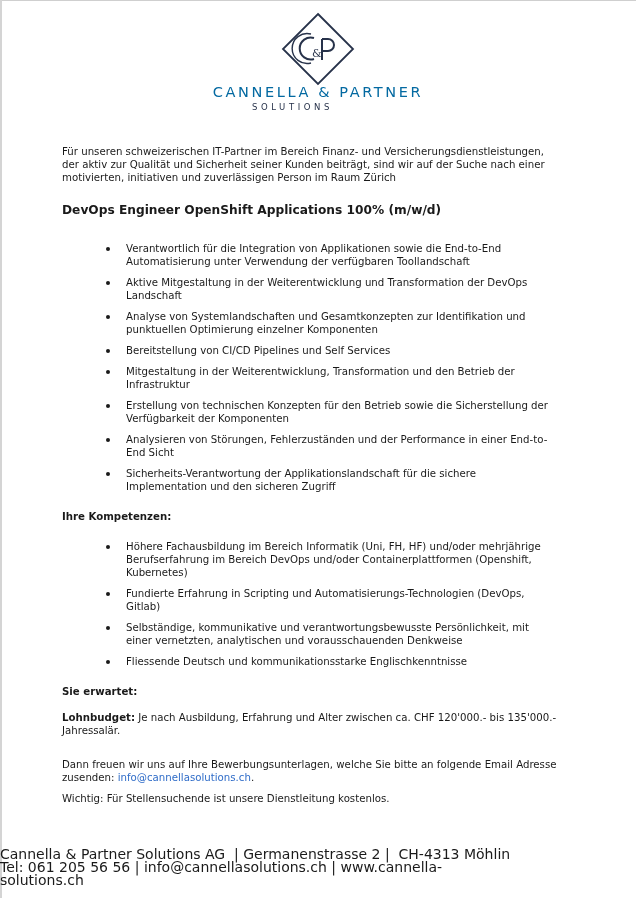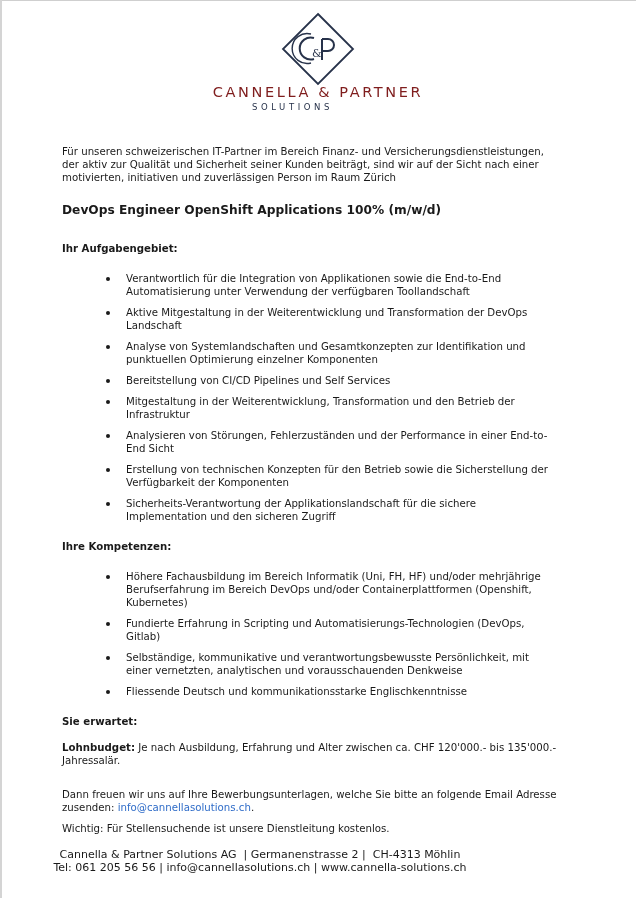--- a/index.html
+++ b/index.html
@@ -9,43 +9,43 @@
     font-family: "DejaVu Sans", sans-serif;
     color: #1a1a1a;
     position: relative;
   }
   .frame-top { position: absolute; left: 0; top: 0; width: 636px; height: 1px; background: #cfcfcf; }
   .frame-left { position: absolute; left: 0; top: 0; width: 2px; height: 898px; background: #d4d4d4; }
   .logo { position: absolute; left: 0; top: 12px; width: 636px; text-align: center; }
   .logo svg { display: block; margin: 0 auto; }
   .brand-name {
     position: absolute; left: 0; top: 84px; width: 636px; text-align: center;
-    font-size: 14.5px; letter-spacing: 2.6px; color: #7f1d1d;
+    font-size: 14.5px; letter-spacing: 2.6px; color: #0369a1;
   }
   .brand-sub {
     position: absolute; left: 0; top: 102px; width: 585px; text-align: center;
     font-size: 8.5px; letter-spacing: 3.6px; color: #27324a;
   }
   .content { position: absolute; left: 62px; top: 145px; width: 500px; font-size: 10.2px; line-height: 13px; }
   .content p { margin: 0; }
   .intro { margin-bottom: 19px !important; }
   .job-title { font-weight: bold; font-size: 12.2px; margin-bottom: 24px !important; line-height: 15px; }
   .section-head { font-weight: bold; font-size: 10.2px; }
   ul.bullets { list-style: none; margin: 17px 0 17px 0; padding: 0 0 0 56px; }
   ul.bullets li { position: relative; padding-left: 0; margin: 8px; }
   ul.bullets li .dot {
     position: absolute; left: -20px; top: 5px; width: 4px; height: 4px; border-radius: 50%; background: #1a1a1a;
   }
   .gap-13 { height: 13px; }
   .gap-8 { height: 8px; }
   .email-link { color: #2f6cc8; }
   b { font-weight: bold; }
   .footer {
-    position: absolute; left: 0; top: 848px; width: 520px; text-align: center;
-    font-size: 11px; line-height: 13px; color: #1a1a1a;
+    position: absolute; left: 0; top: 848px; width: 520px; text-align: left;
+    font-size: 14px; line-height: 13px; color: #1a1a1a;
   }
 </style>
 </head>
 <body>
 
 <div class="frame-top"></div>
 <div class="frame-left"></div>
 
 <div class="logo">
   <svg width="74" height="74" viewBox="0 0 74 74">
@@ -53,33 +53,32 @@
     <path d="M33,26 A11,11 0 1 0 33,47" fill="none" stroke="#27324a" stroke-width="2"></path>
     <path d="M30,22 A15,15 0 1 0 30,51" fill="none" stroke="#27324a" stroke-width="1.4"></path>
     <path d="M41,27 L41,48 M41,27 L47,27 A6,6 0 0 1 47,39 L41,39" fill="none" stroke="#27324a" stroke-width="2"></path>
     <text x="36" y="45" font-size="11" font-family="DejaVu Serif, serif" fill="#27324a" text-anchor="middle">&amp;</text>
   </svg>
 </div>
 <div class="brand-name">CANNELLA &amp; PARTNER</div>
 <div class="brand-sub">SOLUTIONS</div>
 
 <div class="content">
-  <p class="intro">Für unseren schweizerischen IT-Partner im Bereich Finanz- und Versicherungsdienstleistungen, der aktiv zur Qualität und Sicherheit seiner Kunden beiträgt, sind wir auf der Sicht nach einer motivierten, initiativen und zuverlässigen Person im Raum Zürich</p>
+  <p class="intro">Für unseren schweizerischen IT-Partner im Bereich Finanz- und Versicherungsdienstleistungen, der aktiv zur Qualität und Sicherheit seiner Kunden beiträgt, sind wir auf der Suche nach einer motivierten, initiativen und zuverlässigen Person im Raum Zürich</p>
 
   <p class="job-title">DevOps Engineer OpenShift Applications 100% (m/w/d)</p>
 
-  <p class="section-head">Ihr Aufgabengebiet:</p>
   <ul class="bullets">
     <li><span class="dot"></span><span>Verantwortlich für die Integration von Applikationen sowie die End-to-End Automatisierung unter Verwendung der verfügbaren Toollandschaft</span></li>
     <li><span class="dot"></span><span>Aktive Mitgestaltung in der Weiterentwicklung und Transformation der DevOps Landschaft</span></li>
     <li><span class="dot"></span><span>Analyse von Systemlandschaften und Gesamtkonzepten zur Identifikation und punktuellen Optimierung einzelner Komponenten</span></li>
     <li><span class="dot"></span><span>Bereitstellung von CI/CD Pipelines und Self Services</span></li>
     <li><span class="dot"></span><span>Mitgestaltung in der Weiterentwicklung, Transformation und den Betrieb der Infrastruktur</span></li>
+    <li><span class="dot"></span><span>Erstellung von technischen Konzepten für den Betrieb sowie die Sicherstellung der Verfügbarkeit der Komponenten</span></li>
     <li><span class="dot"></span><span>Analysieren von Störungen, Fehlerzuständen und der Performance in einer End-to-End Sicht</span></li>
-    <li><span class="dot"></span><span>Erstellung von technischen Konzepten für den Betrieb sowie die Sicherstellung der Verfügbarkeit der Komponenten</span></li>
     <li><span class="dot"></span><span>Sicherheits-Verantwortung der Applikationslandschaft für die sichere Implementation und den sicheren Zugriff</span></li>
   </ul>
 
   <p class="section-head">Ihre Kompetenzen:</p>
   <ul class="bullets">
     <li><span class="dot"></span><span>Höhere Fachausbildung im Bereich Informatik (Uni, FH, HF) und/oder mehrjährige Berufserfahrung im Bereich DevOps und/oder Containerplattformen (Openshift, Kubernetes)</span></li>
     <li><span class="dot"></span><span>Fundierte Erfahrung in Scripting und Automatisierungs-Technologien (DevOps, Gitlab)</span></li>
     <li><span class="dot"></span><span>Selbständige, kommunikative und verantwortungsbewusste Persönlichkeit, mit einer vernetzten, analytischen und vorausschauenden Denkweise</span></li>
     <li><span class="dot"></span><span>Fliessende Deutsch und kommunikationsstarke Englischkenntnisse</span></li>
   </ul>

